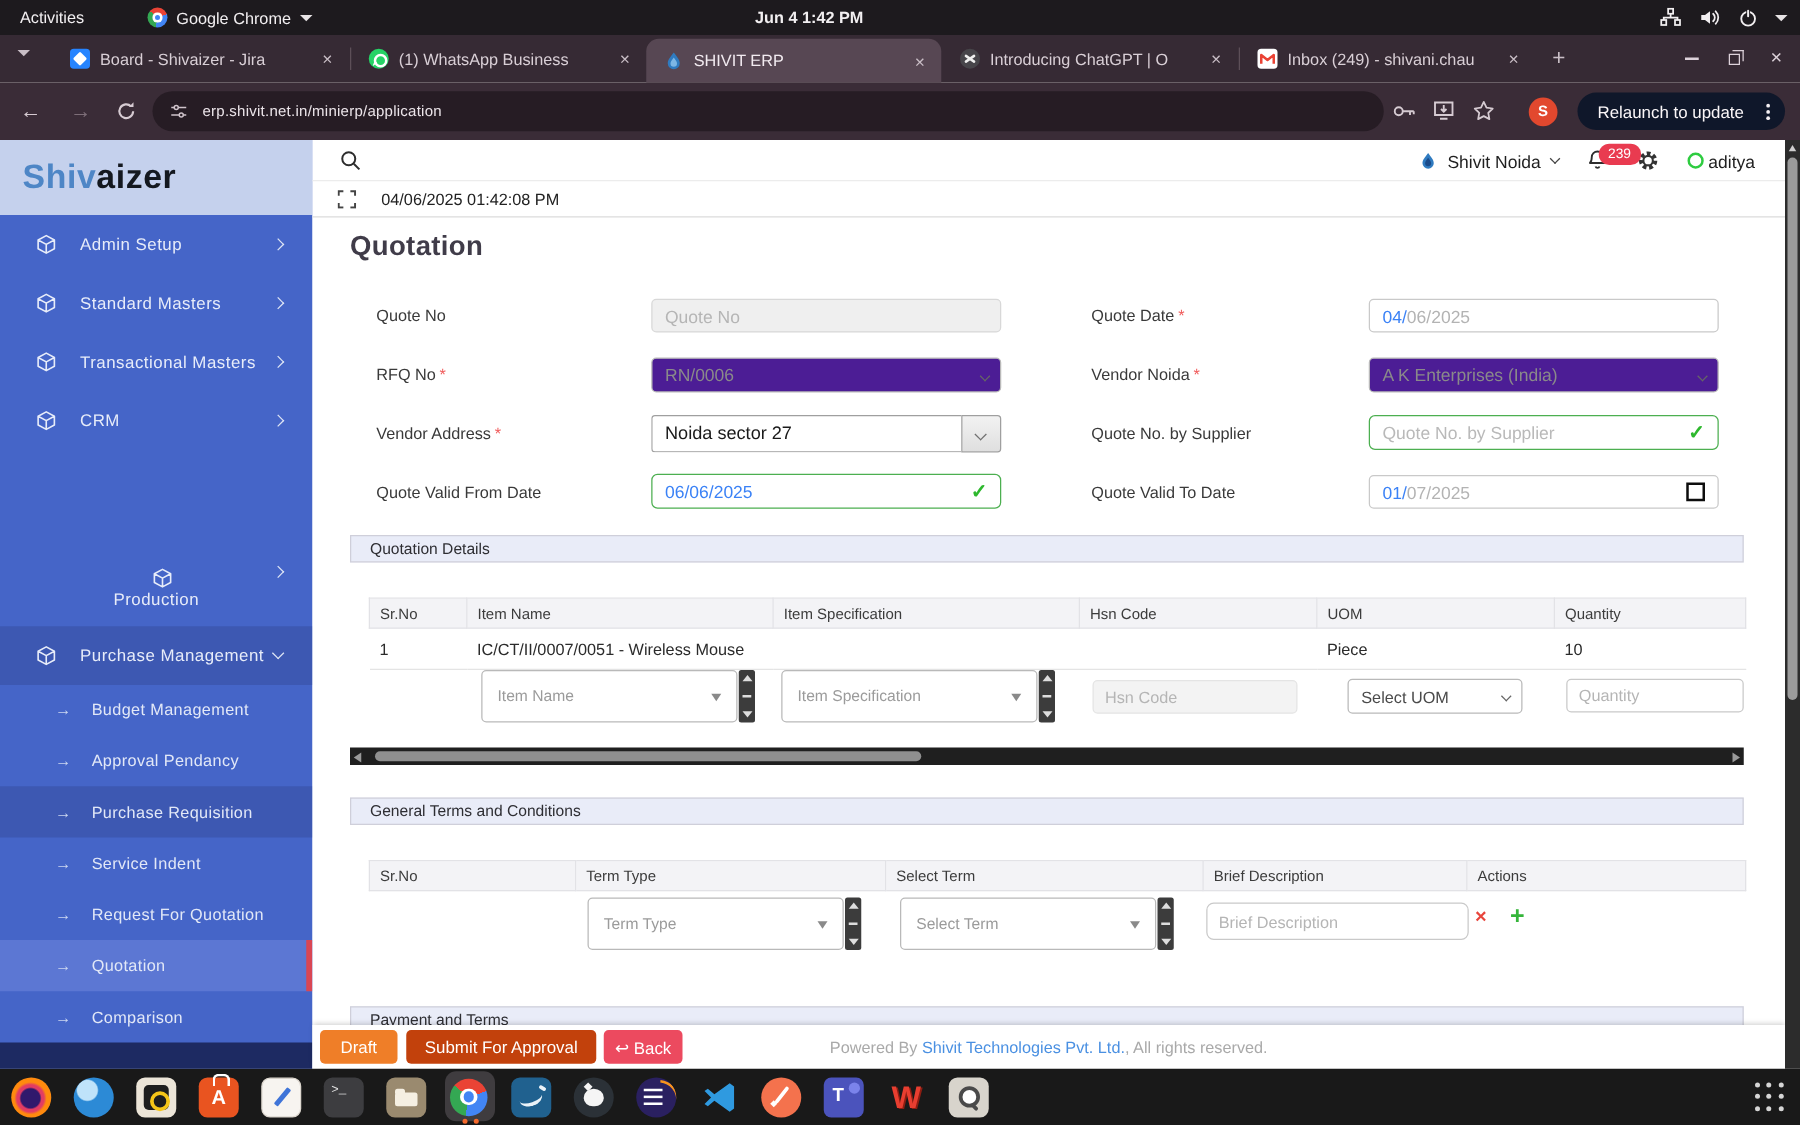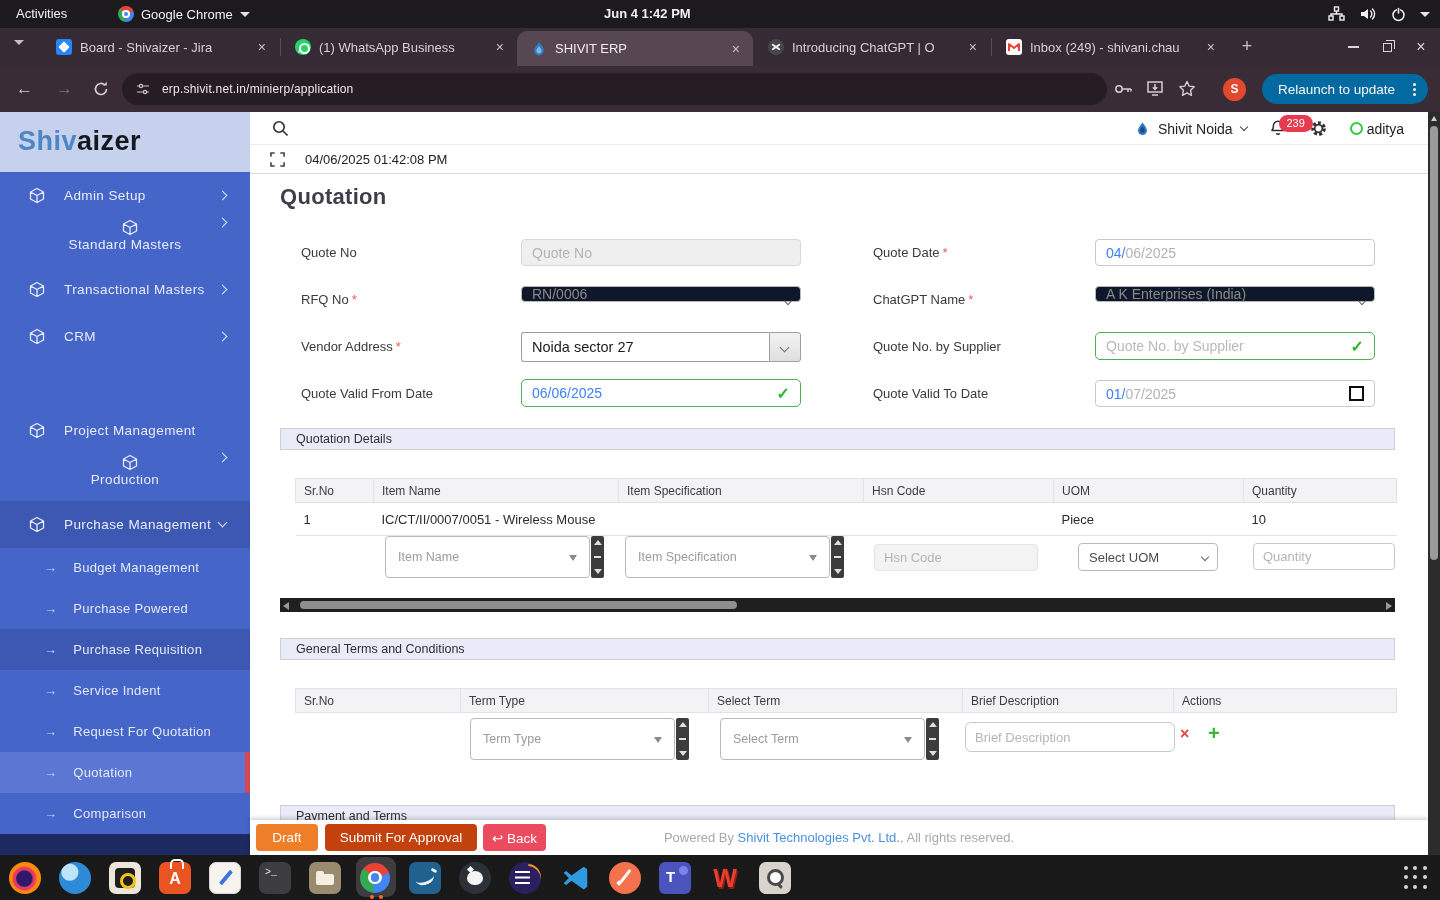--- a/index.html
+++ b/index.html
@@ -45,21 +45,21 @@
   .wc-x { font-size:16px; }
 
   
   .navbar { position:absolute; left:0; top:66px; width:1440px; height:46px; background:#3a2c37; }
   .nav-arrow { position:absolute; top:0; height:46px; line-height:46px; font-size:17px; color:#d6cbd2; }
   .nav-arrow.dim { color:#7d6e78; }
   .urlpill { position:absolute; left:122px; top:7px; width:985px; height:32px; background:#261c24; border-radius:16px; display:flex; align-items:center; }
   .urltext { font-size:12px; color:#ece5ea; letter-spacing:.2px; }
   .nav-ic { position:absolute; top:14px; }
   .avatar { position:absolute; left:1223px; top:78px; width:23px; height:23px; border-radius:50%; background:#e2482e; color:#fff; font-size:12px; font-weight:700; text-align:center; line-height:23px; }
-  .relaunch { position:absolute; left:1262px; top:8px; width:166px; height:30px; border-radius:15px; background:#0369a1; color:#fbf7f9; font-size:13.5px; display:flex; align-items:center; padding-left:16px; }
+  .relaunch { position:absolute; left:1262px; top:8px; width:166px; height:30px; border-radius:15px; background:#0f172a; color:#fbf7f9; font-size:13.5px; display:flex; align-items:center; padding-left:16px; }
   .vdots { position:absolute; right:12px; top:13.5px; width:3px; height:3px; border-radius:50%; background:#f6f1f4; box-shadow:0 -5px 0 #f6f1f4, 0 5px 0 #f6f1f4; }
 
   
   .sidebar { position:absolute; left:0; top:112px; width:250px; height:743px; background:#4565c8; overflow:hidden; }
   .logo-area { position:absolute; left:0; top:0; width:288px; height:60px; background:#c5d1ed; }
   .logo-text { position:absolute; left:18px; top:14px; font-size:27px; font-weight:700; letter-spacing:.5px; }
   .logo-text .l1 { color:#4e86c6; }
   .logo-text .l2 { color:#14181f; }
   .logo-toggle { position:absolute; right:18px; top:27px; width:16px; height:9px; border-radius:5px; background:#f3f6fc; opacity:.85; }
   .menu-item { position:absolute; left:0; width:250px; height:47px; display:flex; align-items:center; color:#e7ecf9; font-size:13.5px; letter-spacing:.4px; cursor:pointer; }
@@ -94,21 +94,21 @@
   .flabel { position:absolute; top:0; line-height:30px; font-size:13px; color:#3a3a3a; }
   .flabel .req { color:#f05a5a; margin-left:3px; }
   .l1p { left:51px; } .c1p { left:271px; width:280px; } .l2p { left:623px; } .c2p { left:845px; width:280px; }
   .ctl { position:absolute; top:1px; height:27px; border:1px solid #c9c9c9; border-radius:4px; background:#fff; font-size:14px; display:flex; align-items:center; padding:0 10px; color:#333; }
   .ctl.disabled { background:#efefef; border-color:#d8d8d8; color:#9e9e9e; }
   .ctl.green { border:1.5px solid #4caf50; border-radius:5px; height:28px; top:0; }
   .ctl .ph { color:#b9b9b9; }
   .ctl .dk { color:#3b82f6; } .ctl .lt { color:#b3b3b3; }
   .ctl .okck { margin-left:auto; color:#2eb82e; font-size:16px; font-weight:700; }
   .ctl .cbx { margin-left:auto; width:15px; height:15px; border:2.4px solid #0d0d0d; background:#fff; }
-  .sel { position:absolute; top:1px; height:16px; border:1px solid #b9b9b9; border-radius:4px; background:#0f172a; font-size:14px; display:flex; align-items:center; padding:0 10px; color:#8a8a8a; }
+  .sel { position:absolute; top:1px; height:28px; border:1px solid #b9b9b9; border-radius:4px; background:#4c1d95; font-size:14px; display:flex; align-items:center; padding:0 10px; color:#8a8a8a; }
   .sel .selchev { position:absolute; right:9px; top:11px; width:6px; height:6px; border-right:1.5px solid #666; border-bottom:1.5px solid #666; transform:rotate(45deg); }
   .addrsel { position:absolute; top:0; height:30px; display:flex; }
   .addrsel .abox { width:248px; height:30px; border:1px solid #9f9f9f; border-right:none; border-radius:3px 0 0 3px; background:#fff; font-size:14.5px; color:#1a1a1a; display:flex; align-items:center; padding:0 10px; }
   .addrsel .abtn { width:32px; height:30px; border:1px solid #9f9f9f; border-radius:0 3px 3px 0; background:linear-gradient(#f2f2f2,#dfdfdf); position:relative; }
   .addrsel .abtn .selchev { position:absolute; right:12px; top:11px; width:7px; height:7px; border-right:1.6px solid #707070; border-bottom:1.6px solid #707070; transform:rotate(45deg); }
   input.rawin { outline:none; }
   input.rawin::placeholder { color:#b5b5b5; }
 
   
   .secbar { position:absolute; left:30px; width:1115px; height:22px; background:#e9ecf8; border:1px solid #cfcfda; font-size:12.5px; color:#2e2e33; line-height:20px; padding-left:15px; }
@@ -320,21 +320,21 @@
 
     <div class="menu-item" style="top:60px;">
       <span class="mi-icon">
           <svg width="18" height="18" viewBox="0 0 18 18">
             <path d="M9 1.5L15.5 5v7L9 15.5 2.5 12V5z M2.5 5L9 8.5 15.5 5 M9 8.5v7" fill="none" stroke="#e7ecf9" stroke-width="1.3" stroke-linejoin="round"></path>
           </svg>
         </span>
       <span>Admin Setup</span>
         <span class="chev r"></span>
     </div>
-    <div class="menu-item" style="top:107px;flex-direction:column;">
+    <div class="menu-item" style="top:107px;">
       <span class="mi-icon">
           <svg width="18" height="18" viewBox="0 0 18 18">
             <path d="M9 1.5L15.5 5v7L9 15.5 2.5 12V5z M2.5 5L9 8.5 15.5 5 M9 8.5v7" fill="none" stroke="#e7ecf9" stroke-width="1.3" stroke-linejoin="round"></path>
           </svg>
         </span>
       <span>Standard Masters</span>
         <span class="chev r"></span>
     </div>
     <div class="menu-item" style="top:154px;">
       <span class="mi-icon">
@@ -347,28 +347,20 @@
     </div>
     <div class="menu-item" style="top:201px;">
       <span class="mi-icon">
           <svg width="18" height="18" viewBox="0 0 18 18">
             <path d="M9 1.5L15.5 5v7L9 15.5 2.5 12V5z M2.5 5L9 8.5 15.5 5 M9 8.5v7" fill="none" stroke="#e7ecf9" stroke-width="1.3" stroke-linejoin="round"></path>
           </svg>
         </span>
       <span>CRM</span>
         <span class="chev r"></span>
     </div>
-    <div class="menu-item" style="top:295px;">
-      <span class="mi-icon">
-          <svg width="18" height="18" viewBox="0 0 18 18">
-            <path d="M9 1.5L15.5 5v7L9 15.5 2.5 12V5z M2.5 5L9 8.5 15.5 5 M9 8.5v7" fill="none" stroke="#e7ecf9" stroke-width="1.3" stroke-linejoin="round"></path>
-          </svg>
-        </span>
-      <span>Project Management</span>
-    </div>
     <div class="menu-item" style="top:342px;flex-direction:column;">
       <span class="mi-icon">
           <svg width="18" height="18" viewBox="0 0 18 18">
             <path d="M9 1.5L15.5 5v7L9 15.5 2.5 12V5z M2.5 5L9 8.5 15.5 5 M9 8.5v7" fill="none" stroke="#e7ecf9" stroke-width="1.3" stroke-linejoin="round"></path>
           </svg>
         </span>
       <span>Production</span>
         <span class="chev r"></span>
     </div>
     <div class="menu-item expanded" style="top:389px;">
@@ -380,21 +372,21 @@
       <span>Purchase Management</span>
         <span class="chev d"></span>
     </div>
 
     <div class="sub-item" style="top:435px;">
       <span class="sarr">→</span>
         <span>Budget Management</span>
     </div>
     <div class="sub-item" style="top:476px;">
       <span class="sarr">→</span>
-        <span>Purchase Powered</span>
+        <span>Approval Pendancy</span>
     </div>
     <div class="sub-item shaded" style="top:517px;">
       <span class="sarr">→</span>
         <span>Purchase Requisition</span>
     </div>
     <div class="sub-item" style="top:558px;">
       <span class="sarr">→</span>
         <span>Service Indent</span>
     </div>
     <div class="sub-item" style="top:599px;">
@@ -462,21 +454,21 @@
           <span class="lt">06/2025</span>
       </div>
     </div>
 
     <div class="frow" style="top:173px;">
       <span class="flabel l1p"><span>RFQ No</span><span class="req">*</span></span>
       <div class="sel c1p">
         <span>RN/0006</span>
           <span class="selchev"></span>
       </div>
-      <span class="flabel l2p"><span>ChatGPT Name</span><span class="req">*</span></span>
+      <span class="flabel l2p"><span>Vendor Noida</span><span class="req">*</span></span>
       <div class="sel c2p">
         <span>A K Enterprises (India)</span>
           <span class="selchev"></span>
       </div>
     </div>
 
     <div class="frow" style="top:220px;">
       <span class="flabel l1p"><span>Vendor Address</span><span class="req">*</span></span>
       <div class="addrsel c1p">
         <span class="abox">Noida sector 27</span>

